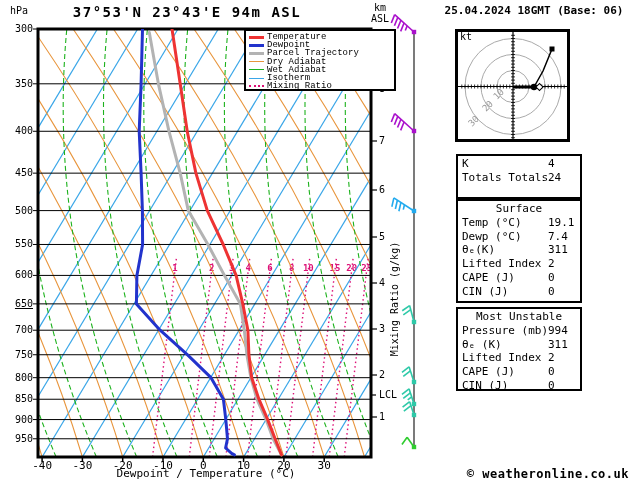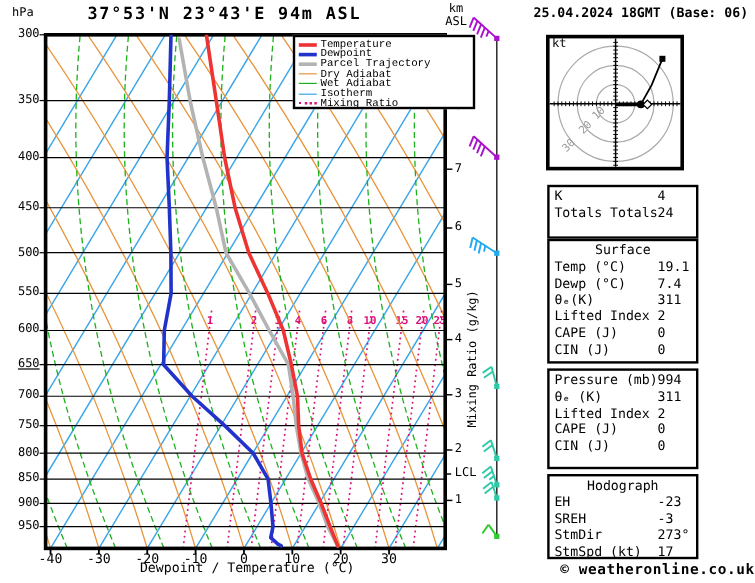--- a/index.html
+++ b/index.html
@@ -359,58 +359,40 @@
       <div class="prow">
         <span class="plab">CAPE (J)</span>
         <span class="pval">0</span>
       </div>
       <div class="prow">
         <span class="plab">CIN (J)</span>
         <span class="pval">0</span>
       </div>
     </div>
   <div class="abs panel" id="panel-2">
+      <div class="ptitle">Most Unstable</div>
       <div class="prow">
         <span class="plab">Pressure (mb)</span>
         <span class="pval">994</span>
       </div>
       <div class="prow">
         <span class="plab">θₑ (K)</span>
         <span class="pval">311</span>
       </div>
       <div class="prow">
         <span class="plab">Lifted Index</span>
         <span class="pval">2</span>
       </div>
       <div class="prow">
         <span class="plab">CAPE (J)</span>
         <span class="pval">0</span>
       </div>
       <div class="prow">
         <span class="plab">CIN (J)</span>
         <span class="pval">0</span>
-      </div>
-    </div>
-  <div class="abs panel" id="panel-3">
-      <div class="ptitle">Hodograph</div>
-      <div class="prow">
-        <span class="plab">EH</span>
-        <span class="pval">-23</span>
-      </div>
-      <div class="prow">
-        <span class="plab">SREH</span>
-        <span class="pval">-3</span>
-      </div>
-      <div class="prow">
-        <span class="plab">StmDir</span>
-        <span class="pval">273°</span>
-      </div>
-      <div class="prow">
-        <span class="plab">StmSpd (kt)</span>
-        <span class="pval">17</span>
       </div>
     </div>
 
   <div class="abs" id="xaxis-title">Dewpoint / Temperature (°C)</div>
   <div class="abs" id="mix-axis-title">Mixing Ratio (g/kg)</div>
   <div class="abs" id="lcl-label">LCL</div>
   <div class="abs" id="copyright">© weatheronline.co.uk</div>
 <div class="mlabel" style="left: 165px; top: 263px;">1</div>
     <div class="mlabel" style="left: 201.7px; top: 263px;">2</div>
     <div class="mlabel" style="left: 221.7px; top: 263px;">3</div>

